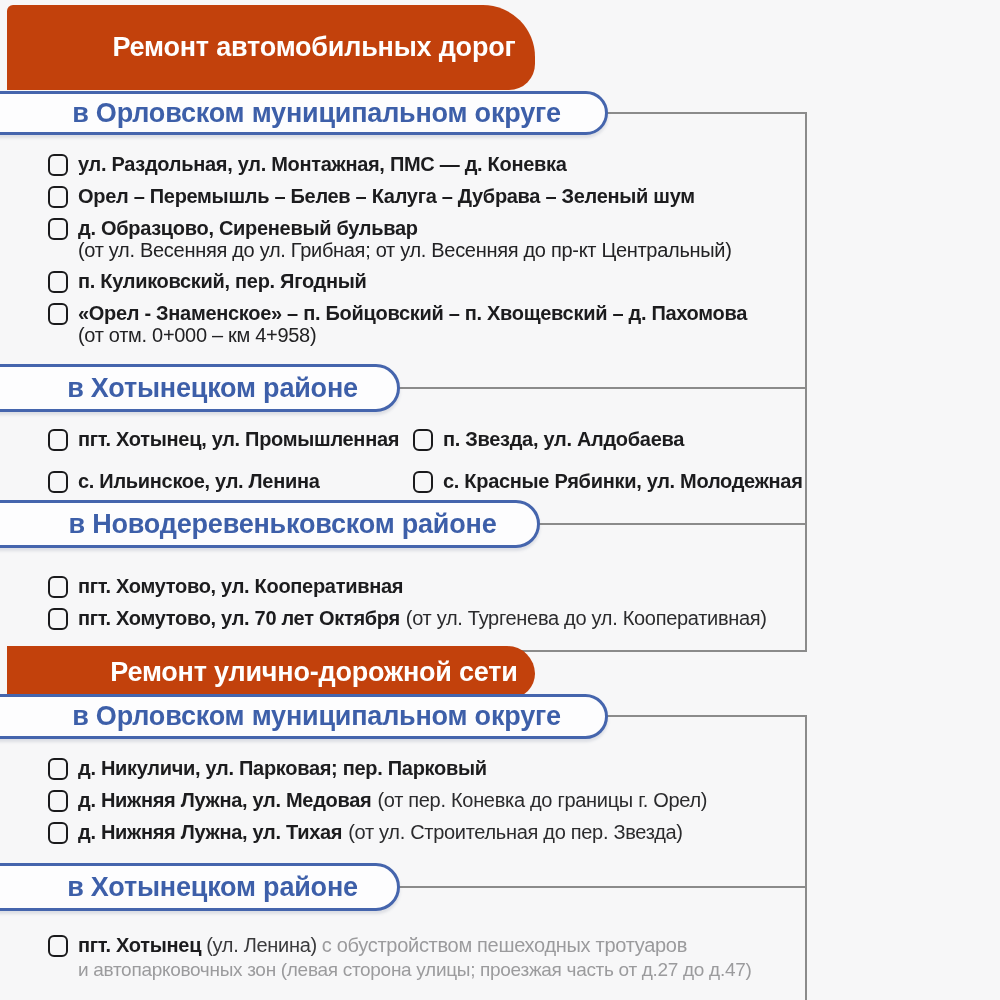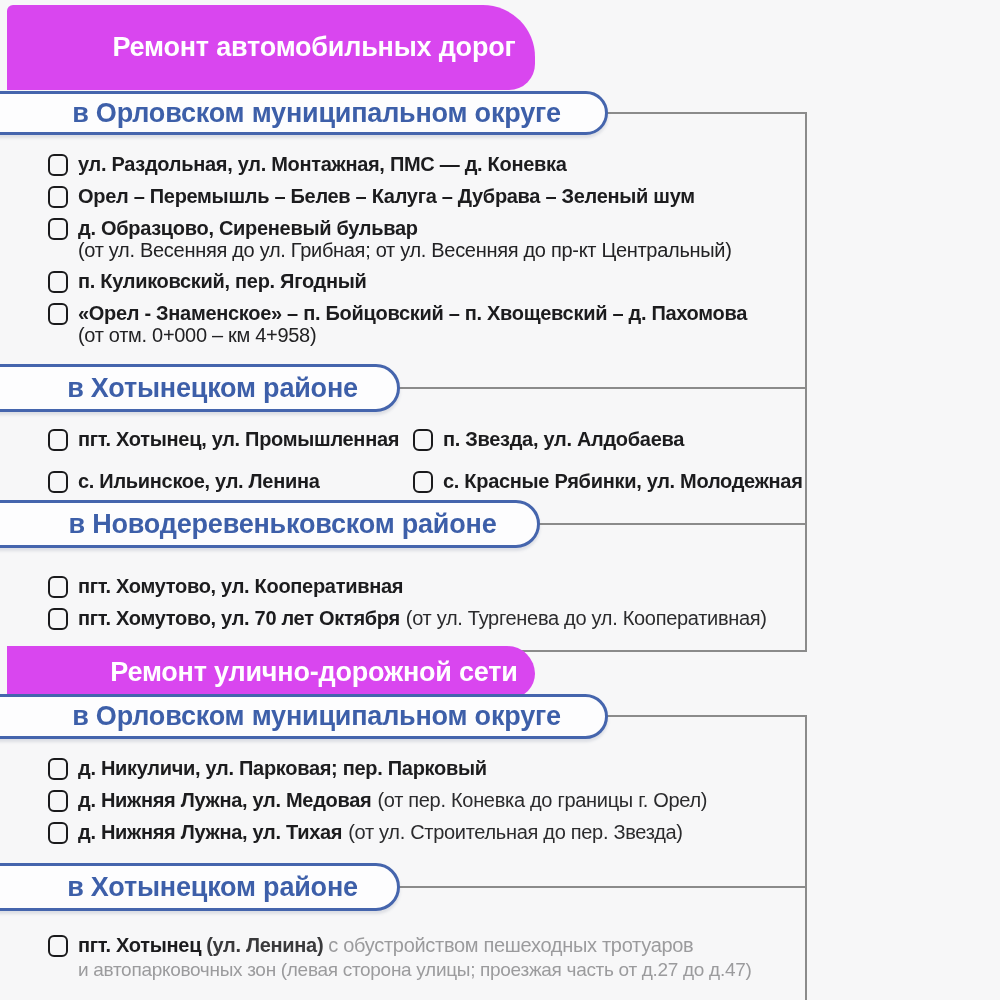--- a/index.html
+++ b/index.html
@@ -17,21 +17,21 @@
   #hl-p1{left:595px;top:112px;width:212px;}
   #hl-p2{left:380px;top:387px;width:427px;}
   #hl-p3{left:520px;top:523px;width:287px;}
   #hl-h2{left:510px;top:650px;width:297px;}
   #hl-p4{left:595px;top:715px;width:212px;}
   #hl-p5{left:380px;top:886px;width:427px;}
 
   
   .main-header{
     position:absolute;left:7px;width:528px;box-sizing:border-box;
-    background:#d946ef;color:#ffffff;
+    background:#c2410c;color:#ffffff;
     display:flex;align-items:center;justify-content:center;
     font-size:27px;font-weight:bold;letter-spacing:-0.2px;
     padding-left:86px;z-index:2;
   }
   #header1{top:5px;height:85px;border-radius:6px 52px 26px 0;}
   #header2{top:646px;height:52px;border-radius:0 30px 26px 0;}
 
   
   .pill{
     position:absolute;left:-30px;box-sizing:border-box;
@@ -62,21 +62,21 @@
   .txtcol{min-width:0;}
   .itxt{
     font-size:20px;font-weight:bold;color:#1c1c1e;
     line-height:22px;letter-spacing:-0.3px;white-space:nowrap;
   }
   .note{font-weight:normal;color:#2b2b2d;margin-left:6px;}
   .sub{
     font-size:20px;font-weight:normal;color:#222224;
     line-height:21px;letter-spacing:-0.3px;white-space:nowrap;margin-top:1px;
   }
-  .paren{font-weight:bold;color:#3a3a3c;margin-left:5px;}
+  .paren{font-weight:normal;color:#3a3a3c;margin-left:5px;}
   .muted{font-weight:normal;color:#9b9b9d;}
   .muted-lead{margin-left:5px;}
   .sub2{font-size:19px;line-height:23px;letter-spacing:-0.3px;white-space:nowrap;margin-top:2px;}
   .two-col{display:grid;grid-template-columns:365px auto;row-gap:19px;}
   .two-col .row{margin-bottom:0;}
 </style>
 </head>
 <body>
 
 <div class="line vl" id="vline1"></div>

